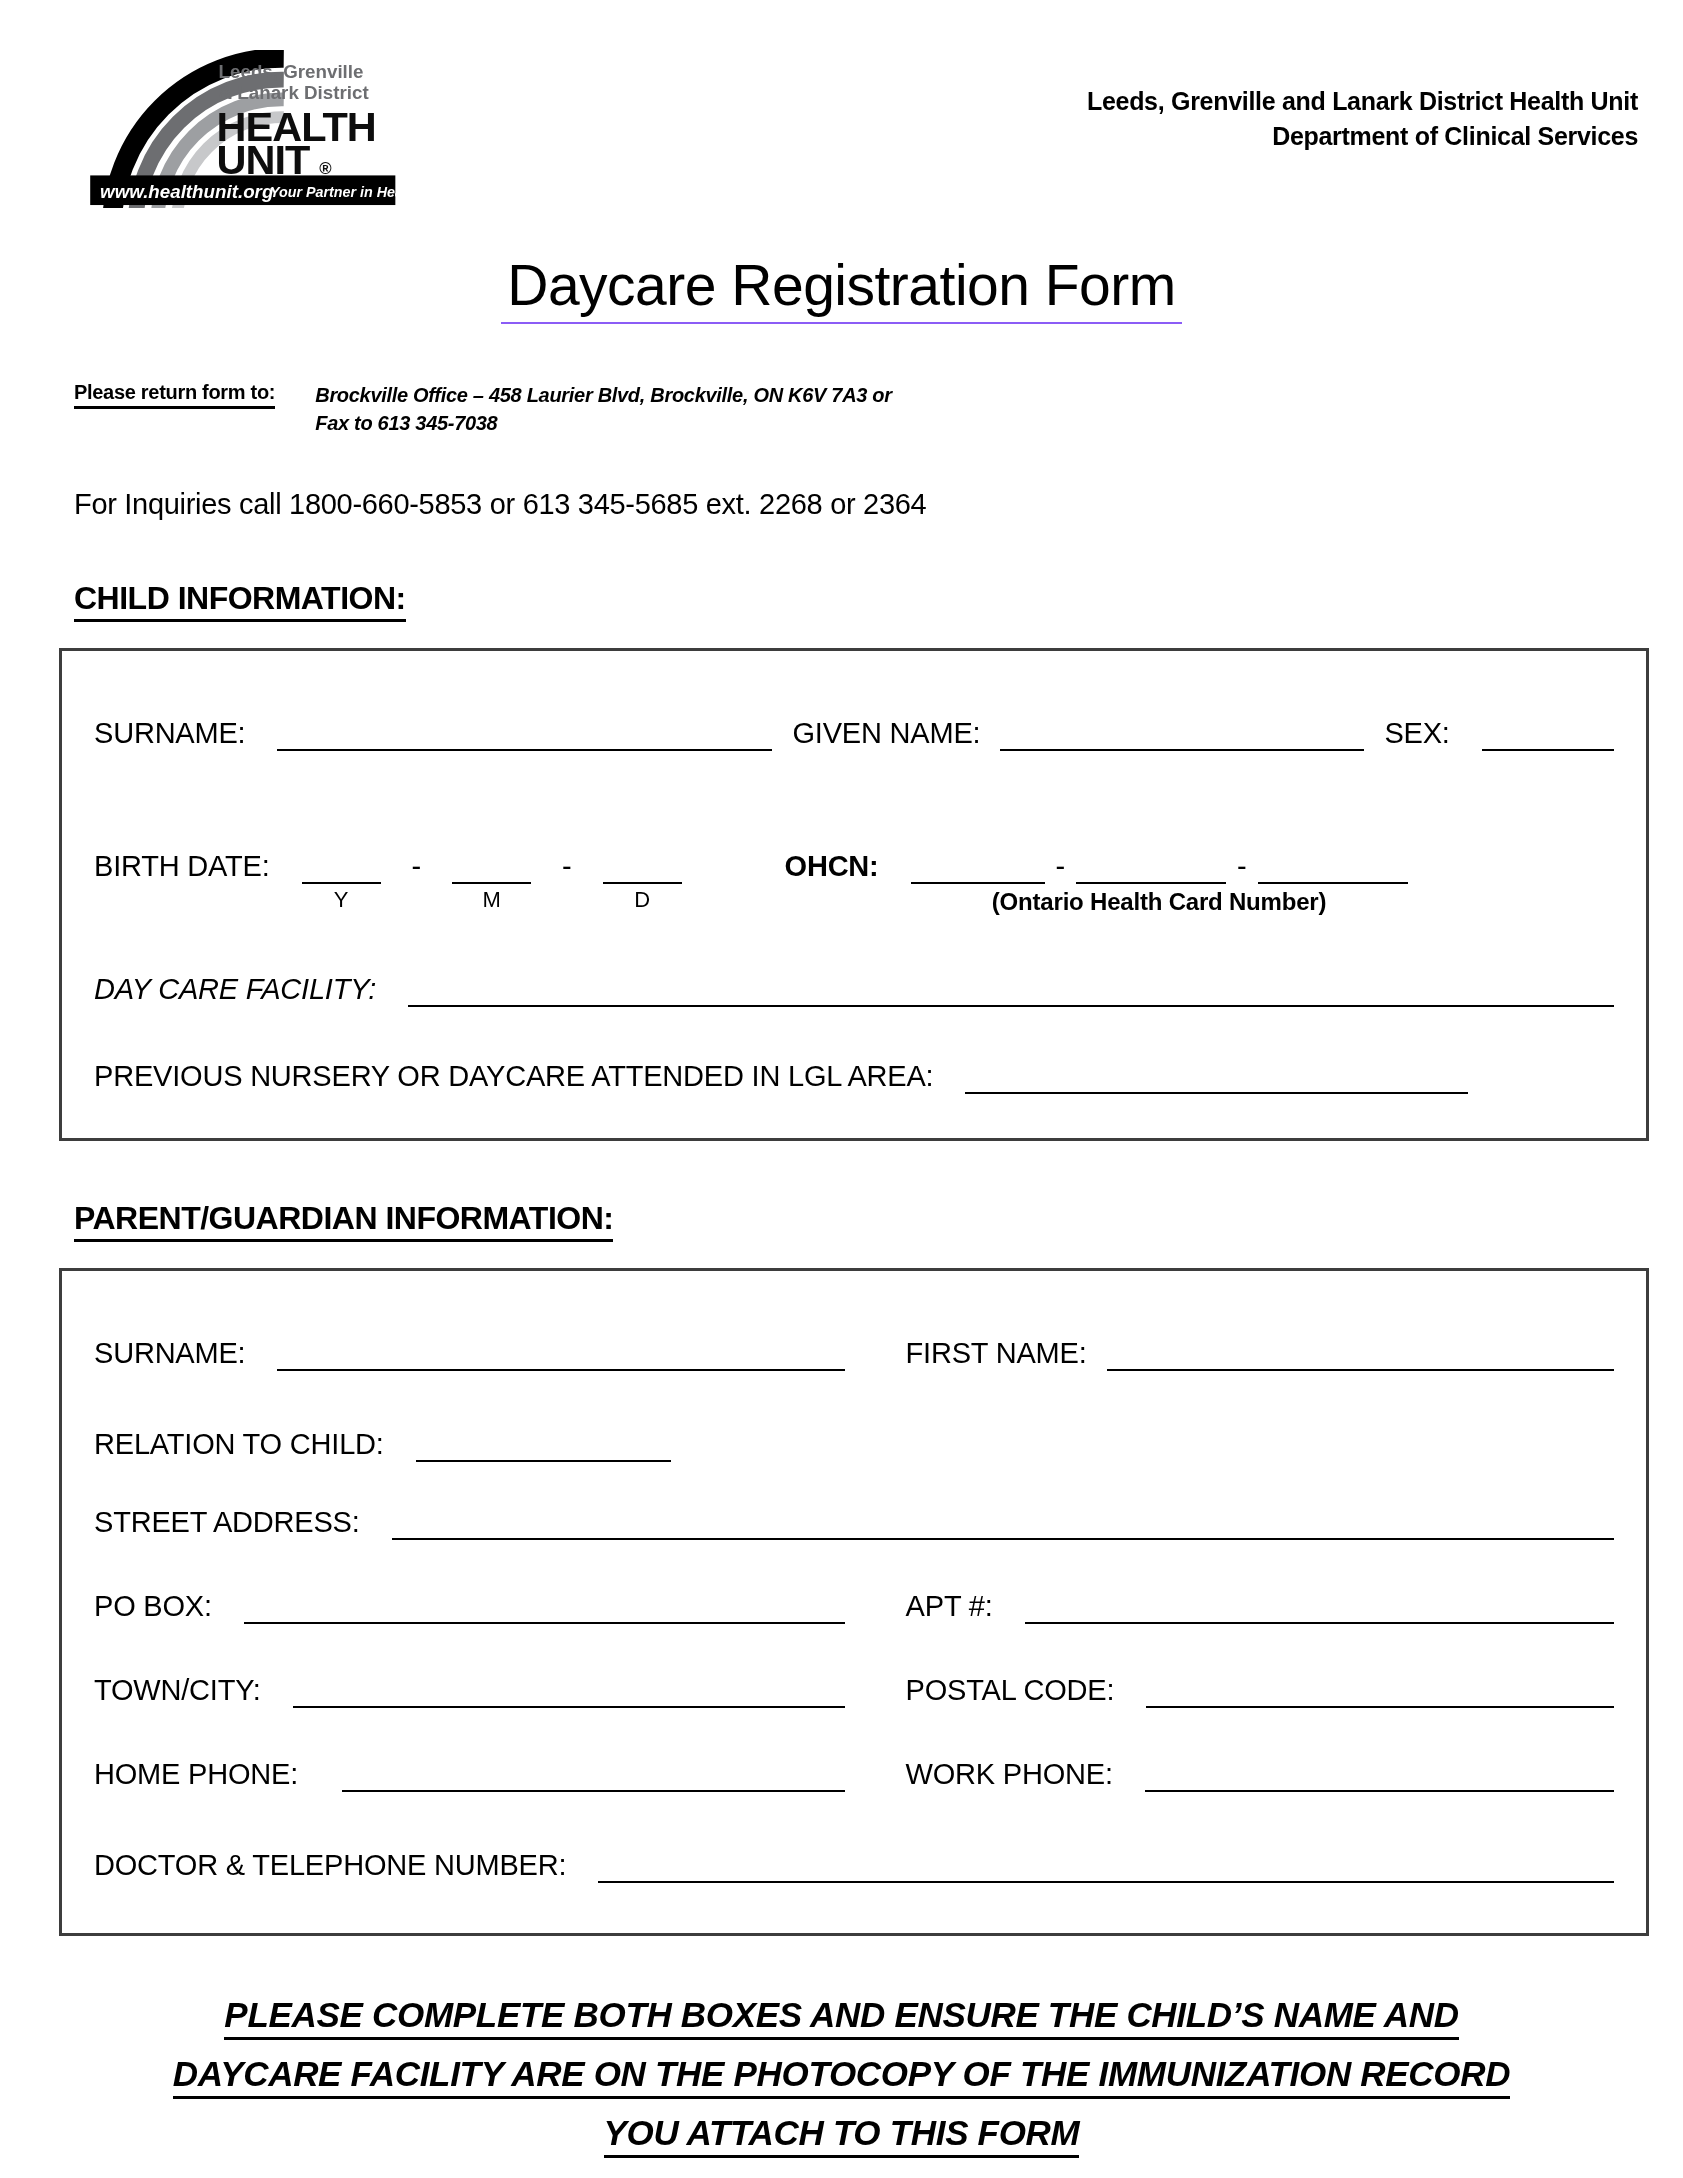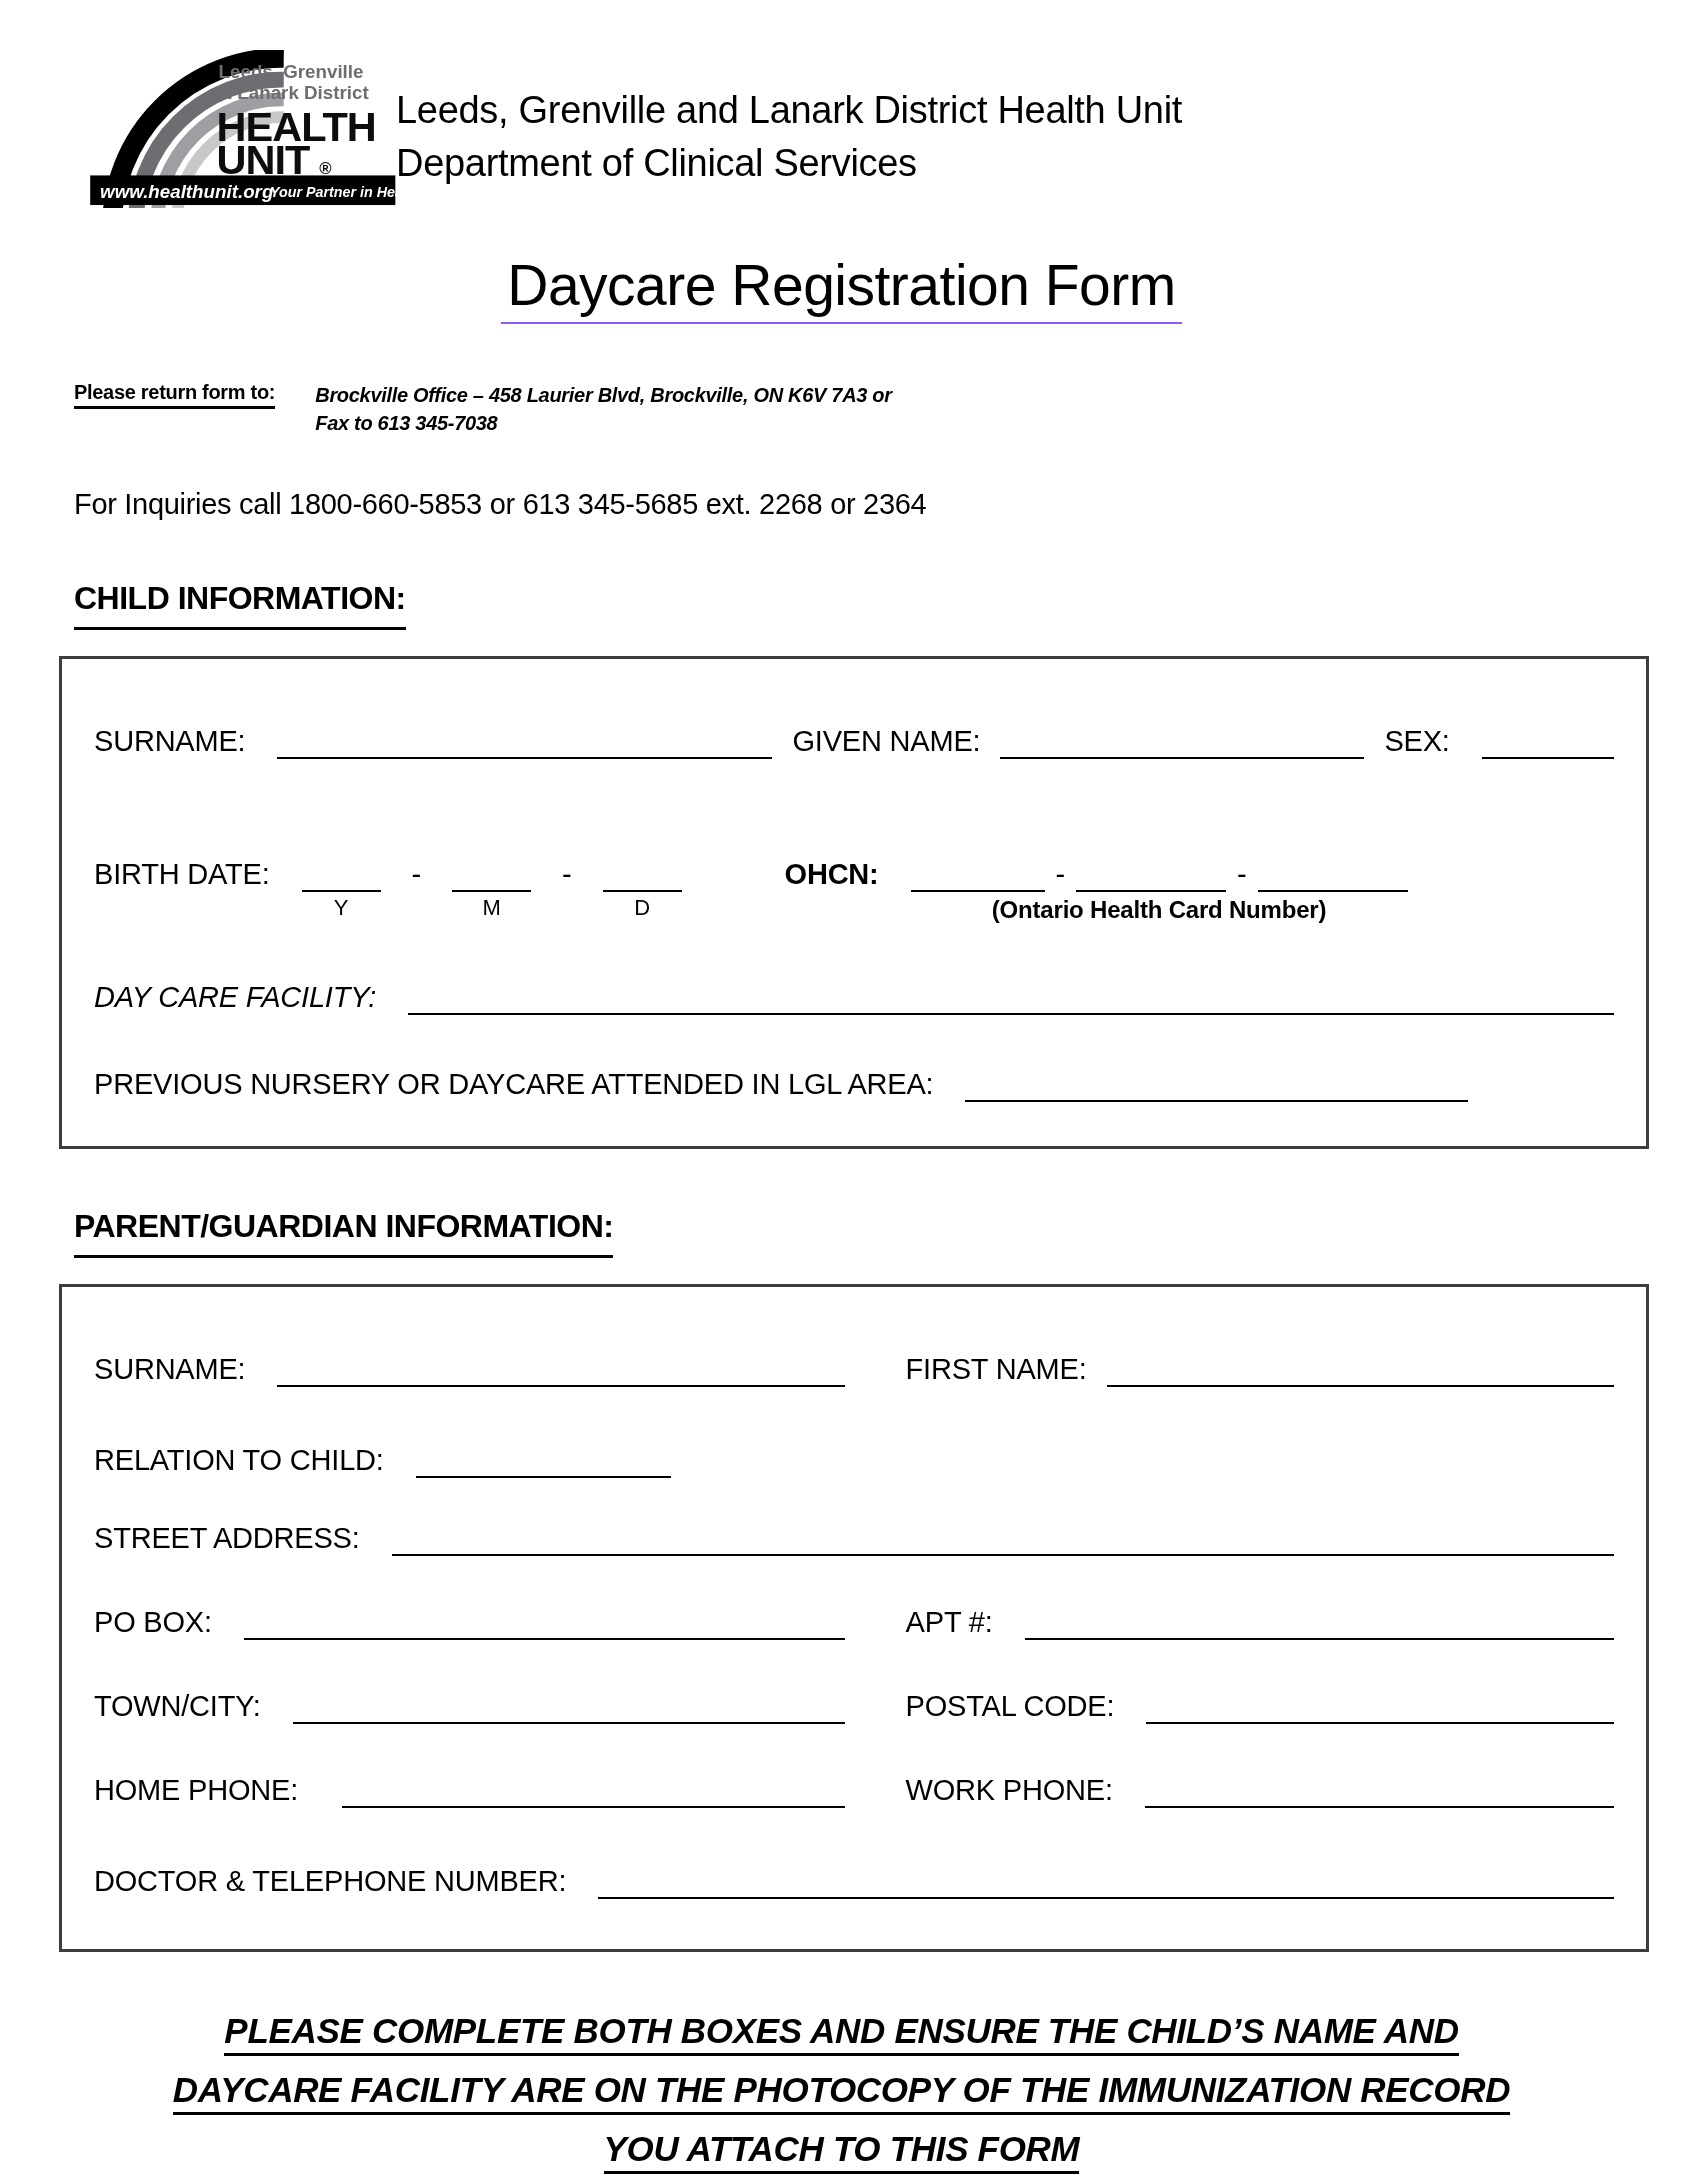--- a/index.html
+++ b/index.html
@@ -6,37 +6,37 @@
   html,body { margin:0; padding:0; }
   body {
     width:1683px; height:2178px;
     background:#ffffff; color:#000;
     font-family:"Liberation Sans", sans-serif;
     position:relative; overflow:hidden;
   }
   .topbar { display:flex; margin:50px 45px 0 54px; }
   .logo-wrap { flex:0 0 342px; }
   .org-header {
-    flex:1; text-align:left; font-weight:normal;
-    font-size:38px; line-height:1.4; padding-top:34px;
+    flex:1; text-align:right; font-weight:bold;
+    font-size:25px; line-height:1.4; padding-top:34px;
     letter-spacing:-0.3px;
   }
   .title-row { text-align:center; margin-top:40px; }
   .title-text {
     font-size:57px; letter-spacing:-0.5px;
     display:inline-block; border-bottom:2px solid #8b5cf6; padding:0 6px 4px 6px;
   }
   .return-row { display:flex; margin:57px 0 0 74px; font-size:20px; font-weight:bold; letter-spacing:-0.3px; }
   .return-label { white-space:nowrap; border-bottom:3px solid #000; align-self:flex-start; padding-bottom:2px; }
   .return-address { margin-left:40px; line-height:1.42;font-style:italic; }
   .inquiries { margin:50px 0 0 74px; font-size:29px; letter-spacing:-0.3px; }
   .section-heading { margin:59px 0 0 74px; }
   .section-heading span {
     font-size:32px; font-weight:bold; letter-spacing:-0.5px;
-    border-bottom:3px solid #000; padding-bottom:10px; display:inline-block;
+    border-bottom:3px solid #000; padding-bottom:2px; display:inline-block;
   }
   .fbox {
     margin:26px 0 0 59px; width:1590px;
     border:3px solid #3d3d3d; background:#fff;
     padding:38px 32px 44px 32px;
   }
   .fbox.parent { padding-top:42px; padding-bottom:50px; }
   .frow { display:flex; align-items:flex-start; font-size:29px; letter-spacing:-0.2px;gap:20px; }
   .lab { white-space:nowrap; line-height:36px; }
   .blank { display:inline-block; border-bottom:2px solid #000; height:36px; }

